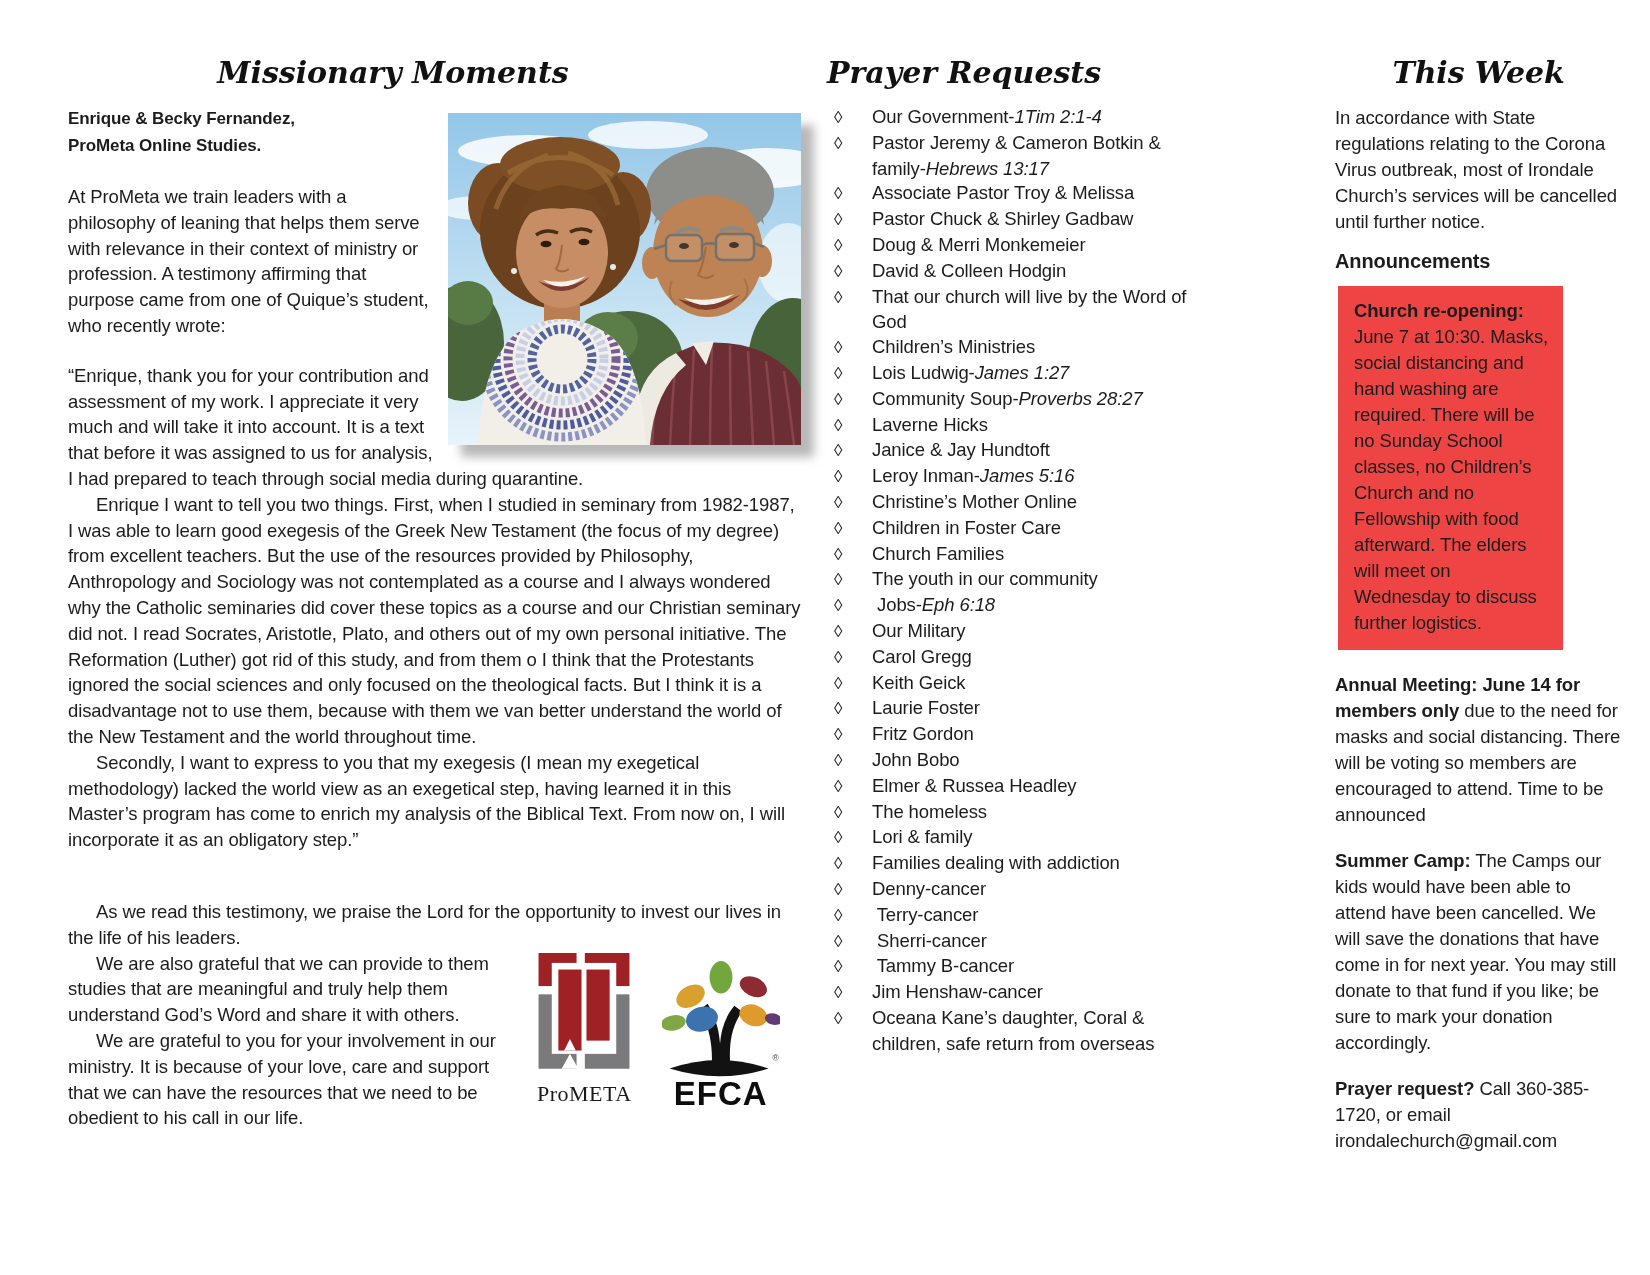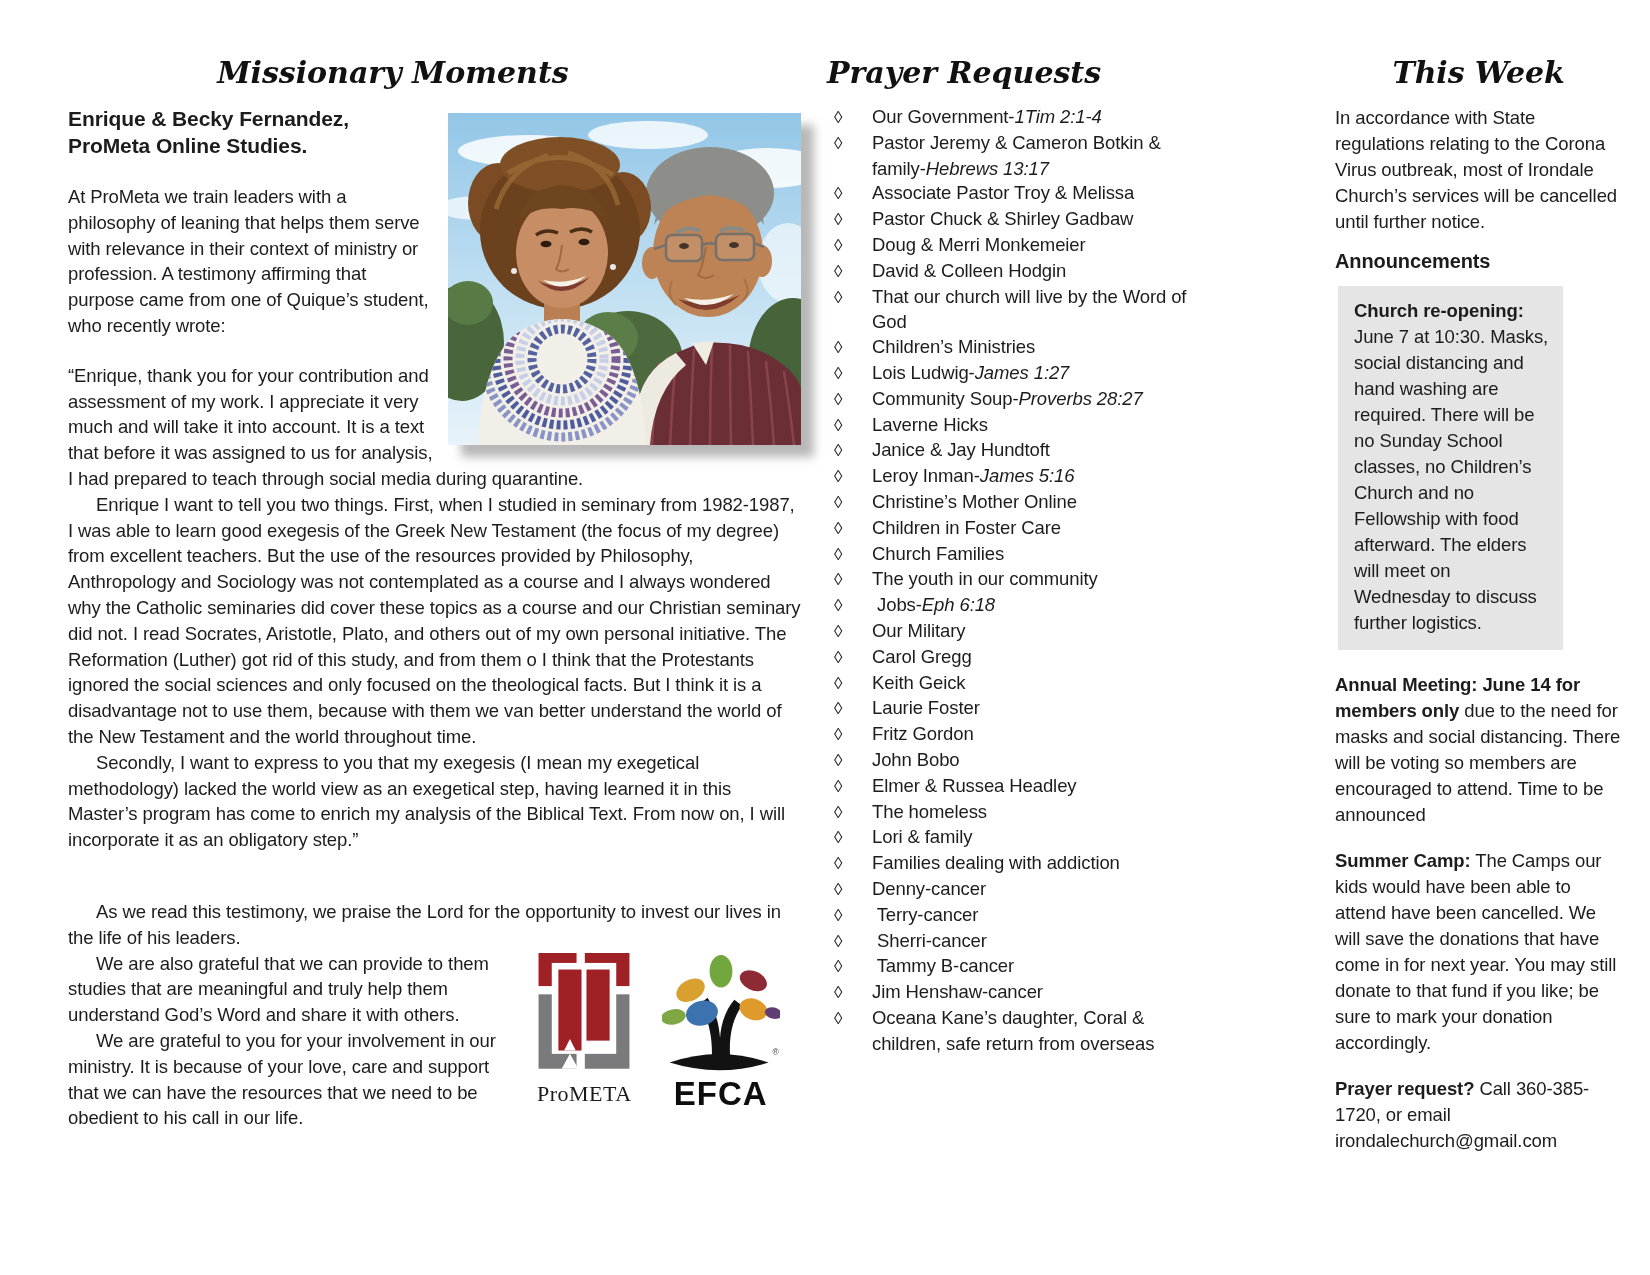--- a/index.html
+++ b/index.html
@@ -18,21 +18,21 @@
     font-style:italic;font-weight:700;font-size:30px;line-height:38px;
     margin:0 0 13px 0;color:#111;
   }
   .head-missionary{width:650px;text-align:center;}
   .head-prayer{margin-left:88px;}
   .head-week{text-align:center;}
 
   
   .body-text{font-size:18.5px;line-height:25.8px;letter-spacing:-0.1px;}
   .body-text p{margin:0;}
-  .subhead{font-weight:bold;font-size:21px;line-height:27px;margin:0 0 25px 0 !important;}
+  .subhead{font-weight:bold;font-size:17px;line-height:27px;margin:0 0 25px 0 !important;}
   .q{margin-top:24px !important;}
   .gap-top{margin-top:46px !important;}
   .indent{text-indent:28px;}
 
   .photo-float{
     float:right;width:353px;height:332px;margin:8px 0 8px 14px;
     box-shadow:13px 12px 9px rgba(125,125,125,.55);
     background:#bcdcef;
   }
   .photo-float svg{display:block;width:100%;height:100%;}
@@ -42,36 +42,36 @@
     display:flex;align-items:flex-end;gap:30px;
   }
   .logo-col{display:flex;flex-direction:column;align-items:center;}
   .logo-prometa svg{width:94px;height:124px;display:block;}
   .logo-efca svg{width:118px;height:120px;display:block;}
   .logo-label-prometa{
     font-family:"Liberation Serif","DejaVu Serif",serif;
     font-size:22px;letter-spacing:.5px;margin-top:4px;color:#1a1a1a;text-align:center;
   }
   .logo-label-efca{
-    font-weight:700;font-size:33px;letter-spacing:1px;margin-top:6px;color:#0d0d0d;
+    font-weight:700;font-size:33px;letter-spacing:1px;margin-top:0;color:#0d0d0d;
   }
 
   
   .prayer-list{list-style:none;margin:0;padding:0;font-size:18.5px;line-height:24.8px;letter-spacing:-0.1px;}
   .prayer-list li{padding-left:45px;text-indent:-45px;}
   .bullet{display:inline-block;width:45px;text-indent:0;padding-left:7px;box-sizing:border-box;font-size:17px;color:#222;}
   .ref{font-style:italic;}
 
   
   .col-right{font-size:18.5px;line-height:26px;letter-spacing:-0.1px;}
   .col-right p{margin:0;}
   .rc-intro{margin-bottom:13px !important;}
   .rc-subhead{font-weight:bold;font-size:20px;margin-bottom:12px !important;}
   .highlight-box{
-    background:#e5e5e5;padding:12px 12px 14px 16px;margin:0 0 22px 3px;
+    background:#ef4444;padding:12px 12px 14px 16px;margin:0 0 22px 3px;
     box-sizing:border-box;width:225px;
   }
   .rc-para{margin-bottom:20px !important;}
   b{font-weight:bold;}
 </style>
 </head>
 <body>
 
 <section class="col col-left">
   <h1 class="head head-missionary">Missionary Moments</h1>

